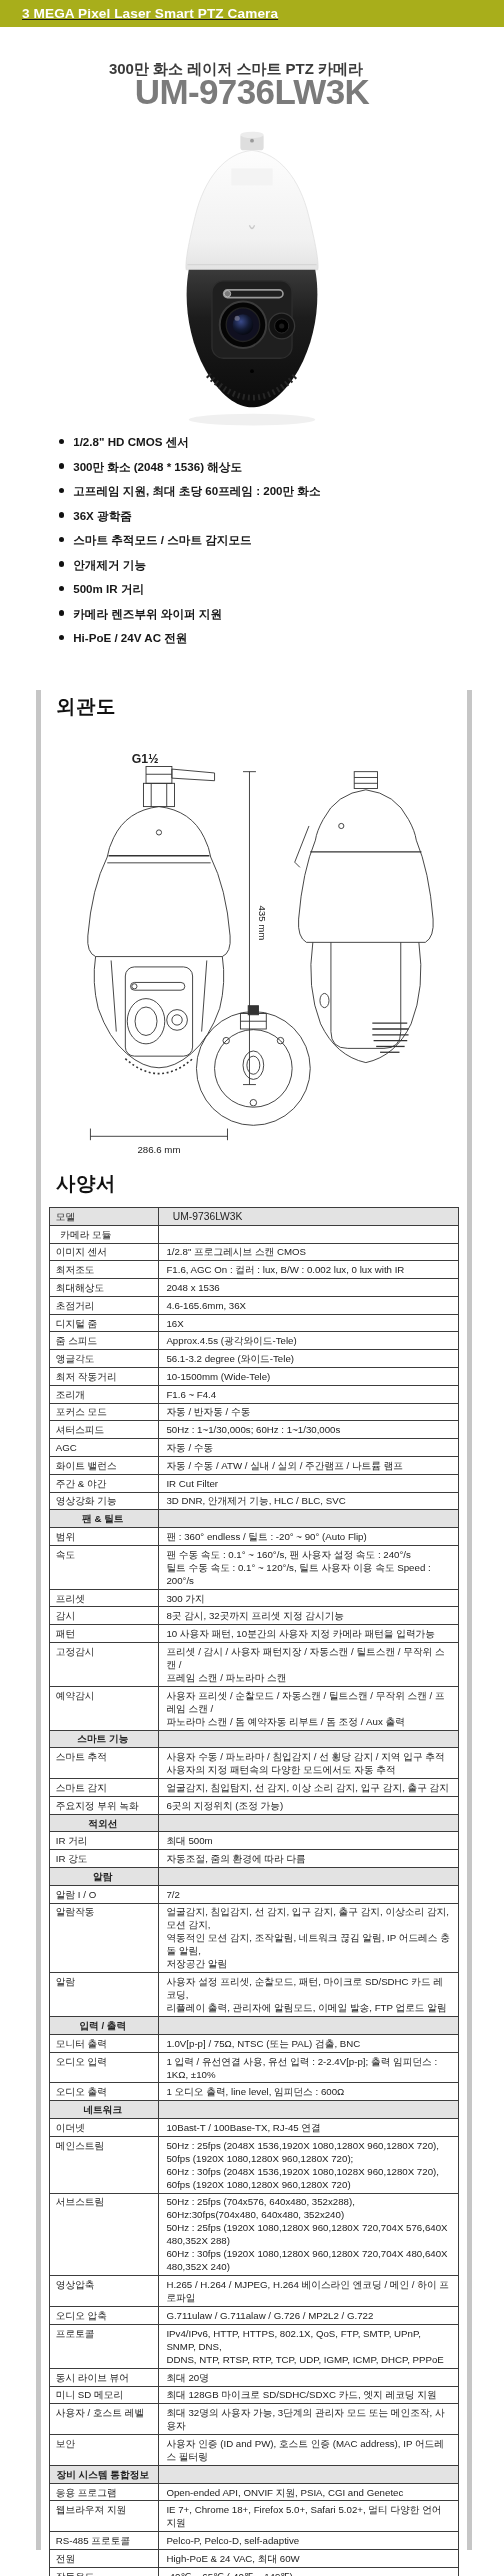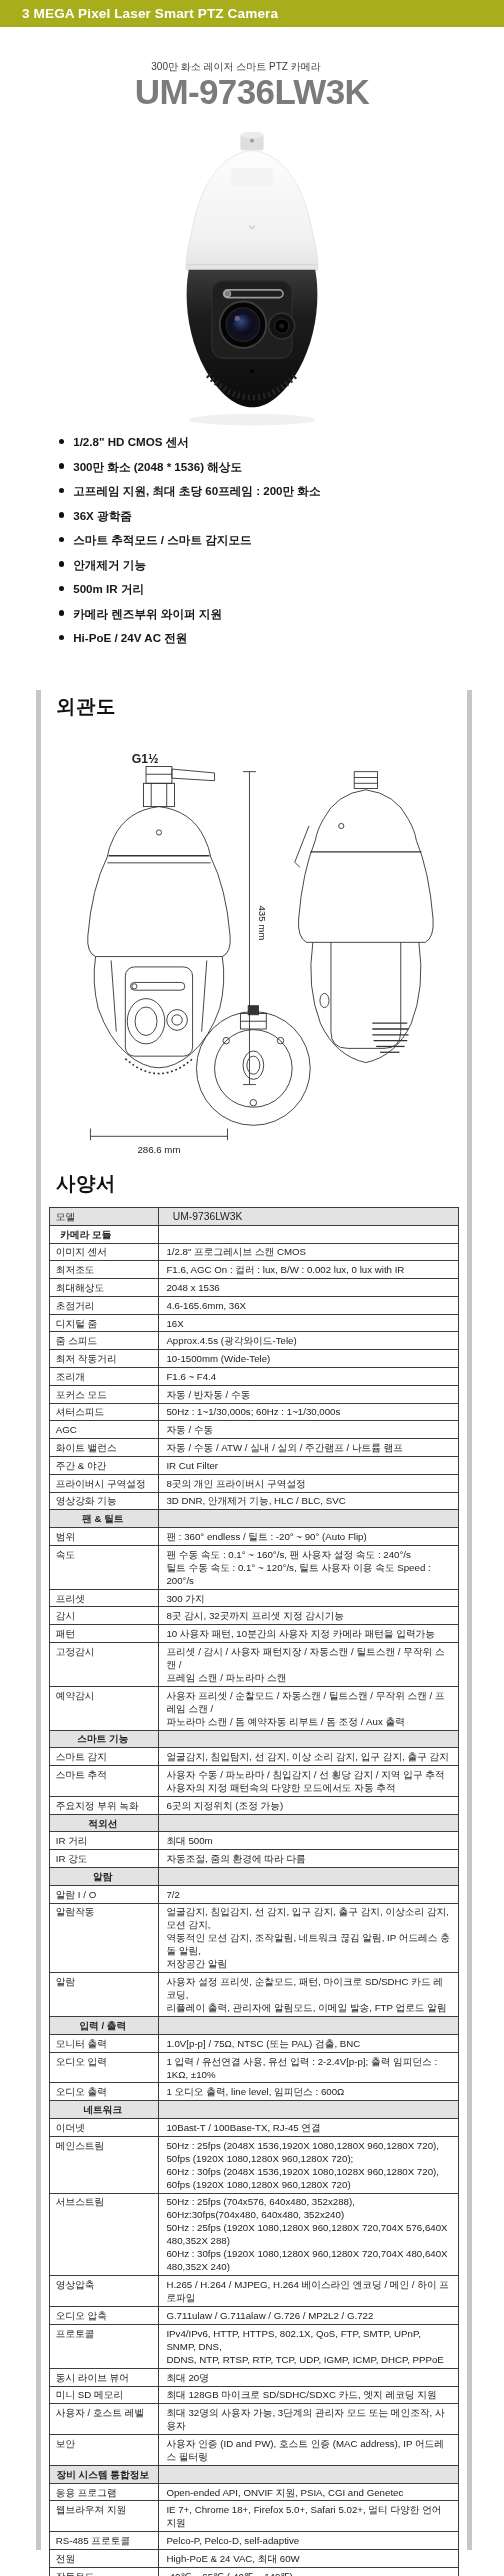--- a/index.html
+++ b/index.html
@@ -1,24 +1,24 @@
 <!DOCTYPE html>
 <html lang="ko" style="font-size:10.3px"><head>
 <meta charset="utf-8">
 <style>
   html,body{margin:0;padding:0;background:#ffffff;}
   .page{position:relative;width:504px;height:2576px;overflow:hidden;background:#fff;
         font-family:"Liberation Sans","DejaVu Sans",sans-serif;color:#1a1a1a;}
   
   .banner{position:absolute;left:0;top:0;width:504px;height:27px;background:#a8ae1b;
-          display:flex;align-items:center;}
+          display:flex;align-items:center;text-decoration:underline;}
   .banner span{color:#ffffff;font-size:13.6px;font-weight:bold;margin-left:22px;letter-spacing:0.1px;}
   
   .subtitle{position:absolute;left:0;top:60px;width:472px;text-align:center;
-            font-size:10px;color:#3a3a3a;font-weight:400;}
+            font-size:15px;color:#3a3a3a;font-weight:700;}
   .model-title{position:absolute;left:0;top:72px;width:504px;text-align:center;
                font-size:35px;font-weight:bold;color:#7b7b7b;letter-spacing:-0.6px;}
   
   .photo{position:absolute;left:155px;top:131px;width:194px;height:297px;}
   
   .features{position:absolute;left:59px;top:434px;margin:0;padding:0;list-style:none;}
   .features li{font-size:11.6px;font-weight:600;color:#161616;line-height:15.5px;margin:0 0 9px 0;}
   .features li .dot{display:inline-block;width:5.2px;height:5.2px;border-radius:50%;
                     background:#111;margin-right:9px;vertical-align:1.9px;}
   
@@ -32,21 +32,21 @@
   .drawing text{font-family:"Liberation Sans","DejaVu Sans",sans-serif;fill:#222;}
   
   .spec-wrap{position:absolute;left:49px;top:1207px;width:410px;}
   table.spec{width:410px;border-collapse:collapse;table-layout:fixed;}
   table.spec td{border:0.6px solid #3c3c3c;font-size:9.7px;line-height:13px;
                 padding:1.9px 7.8px;vertical-align:top;color:#222;}
   table.spec td.label{width:94px;padding-left:5.8px;}
   table.spec td.value{white-space:pre-line;}
   tr.sec td{background:#e3e3e3;}
   tr.sec td.label{font-weight:bold;text-align:center;}
-  tr.secw td.label{font-weight:bold;padding-left:10.3px;margin-top:22px;}
+  tr.secw td.label{font-weight:normal;padding-left:10.3px;margin-top:22px;}
   tr.model td{background:#e3e3e3;margin-left:20px;}
   tr.model td.value{padding-left:14.2px;font-size:10.3px;}
 </style>
 </head>
 <body>
 
 <div class="page">
 
   <div class="banner">
     <span>3 MEGA Pixel Laser Smart PTZ Camera</span>
@@ -233,20 +233,24 @@
           </tr>
           <tr class="row">
             <td class="label">디지털 줌</td>
             <td class="value">16X</td>
           </tr>
           <tr class="row">
             <td class="label">줌 스피드</td>
             <td class="value">Approx.4.5s (광각와이드-Tele)</td>
           </tr>
           <tr class="row">
+            <td class="label">앵글각도</td>
+            <td class="value">56.1-3.2 degree (와이드-Tele)</td>
+          </tr>
+          <tr class="row">
             <td class="label">최저 작동거리</td>
             <td class="value">10-1500mm (Wide-Tele)</td>
           </tr>
           <tr class="row">
             <td class="label">조리개</td>
             <td class="value">F1.6 ~ F4.4</td>
           </tr>
           <tr class="row">
             <td class="label">포커스 모드</td>
             <td class="value">자동 / 반자동 / 수동</td>
@@ -259,24 +263,20 @@
             <td class="label">AGC</td>
             <td class="value">자동 / 수동</td>
           </tr>
           <tr class="row">
             <td class="label">화이트 밸런스</td>
             <td class="value">자동 / 수동 / ATW / 실내 / 실외 / 주간램프 / 나트륨 램프</td>
           </tr>
           <tr class="row">
             <td class="label">주간 &amp; 야간</td>
             <td class="value">IR Cut Filter</td>
-          </tr>
-          <tr class="row">
-            <td class="label">프라이버시 구역설정</td>
-            <td class="value">8곳의 개인 프라이버시 구역설정</td>
           </tr>
           <tr class="row">
             <td class="label">영상강화 기능</td>
             <td class="value">3D DNR, 안개제거 기능, HLC / BLC, SVC</td>
           </tr>
           <tr class="sec">
             <td class="label">팬 &amp; 틸트</td>
             <td class="value"></td>
           </tr>
           <tr class="row">
@@ -308,27 +308,27 @@
           <tr class="row">
             <td class="label">예약감시</td>
             <td class="value">사용자 프리셋 / 순찰모드 / 자동스캔 / 틸트스캔 / 무작위 스캔 / 프레임 스캔 /
 파노라마 스캔 / 돔 예약자동 리부트 / 돔 조정 / Aux 출력</td>
           </tr>
           <tr class="sec">
             <td class="label">스마트 기능</td>
             <td class="value"></td>
           </tr>
           <tr class="row">
-            <td class="label">스마트 감지</td>
-            <td class="value">얼굴감지, 침입탐지, 선 감지, 이상 소리 감지, 입구 감지, 출구 감지</td>
-          </tr>
-          <tr class="row">
             <td class="label">스마트 추적</td>
             <td class="value">사용자 수동 / 파노라마 / 침입감지 / 선 횡당 감지 / 지역 입구 추적
 사용자의 지정 패턴속의 다양한 모드에서도 자동 추적</td>
+          </tr>
+          <tr class="row">
+            <td class="label">스마트 감지</td>
+            <td class="value">얼굴감지, 침입탐지, 선 감지, 이상 소리 감지, 입구 감지, 출구 감지</td>
           </tr>
           <tr class="row">
             <td class="label">주요지정 부위 녹화</td>
             <td class="value">6곳의 지정위치 (조정 가능)</td>
           </tr>
           <tr class="sec">
             <td class="label">적외선</td>
             <td class="value"></td>
           </tr>
           <tr class="row">

